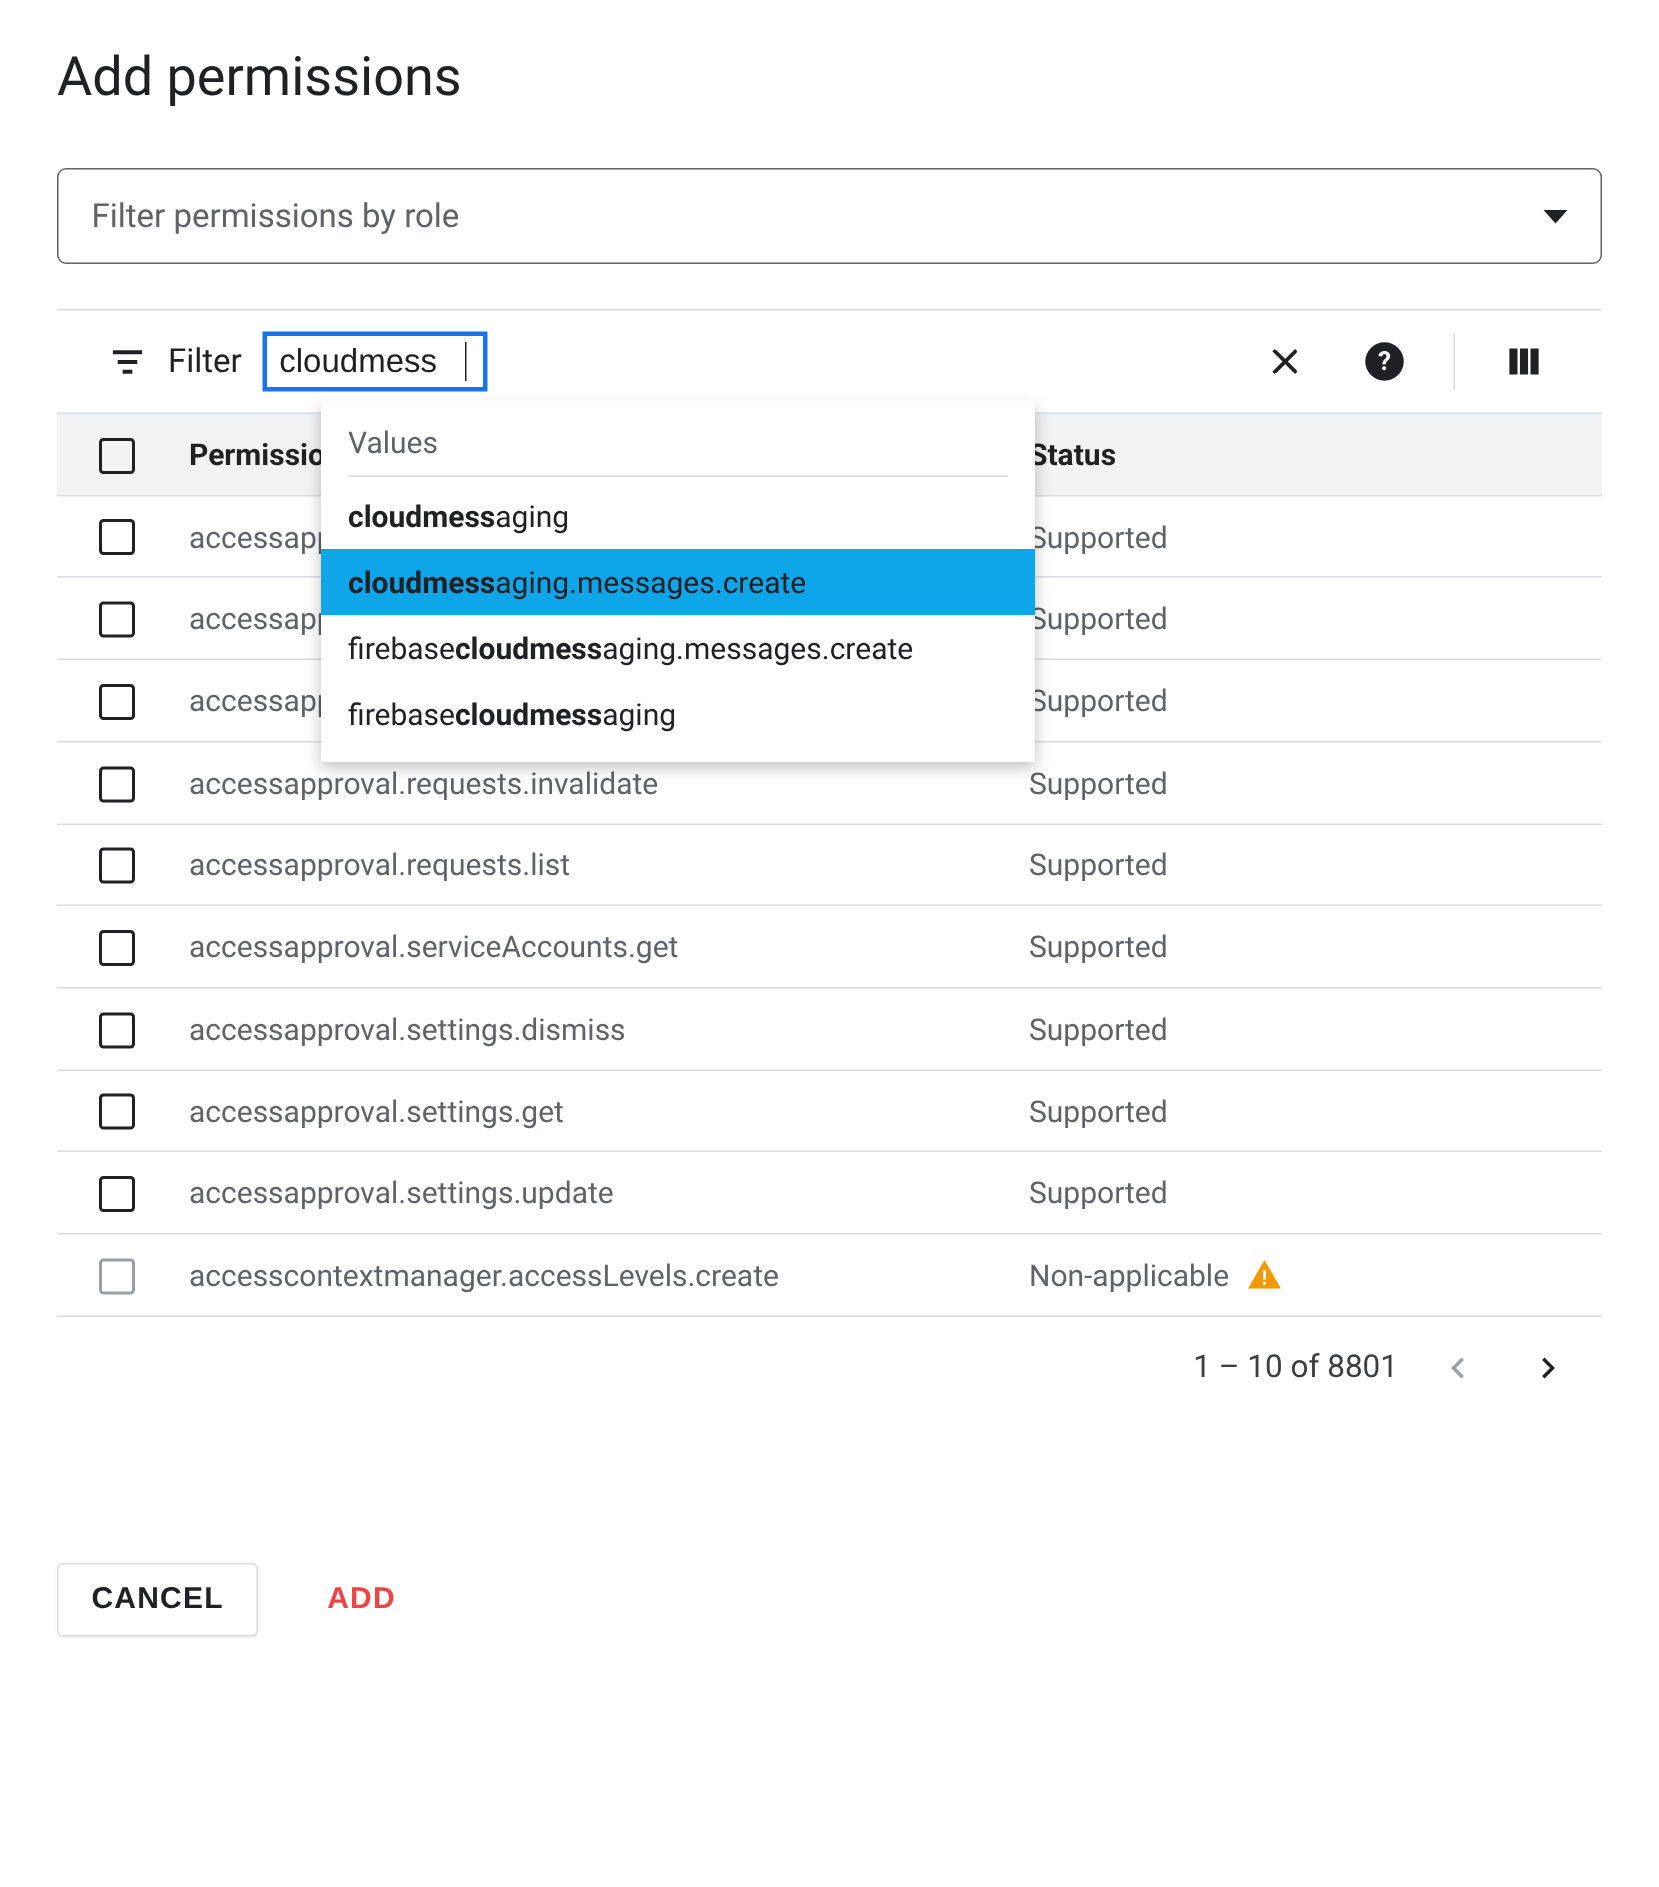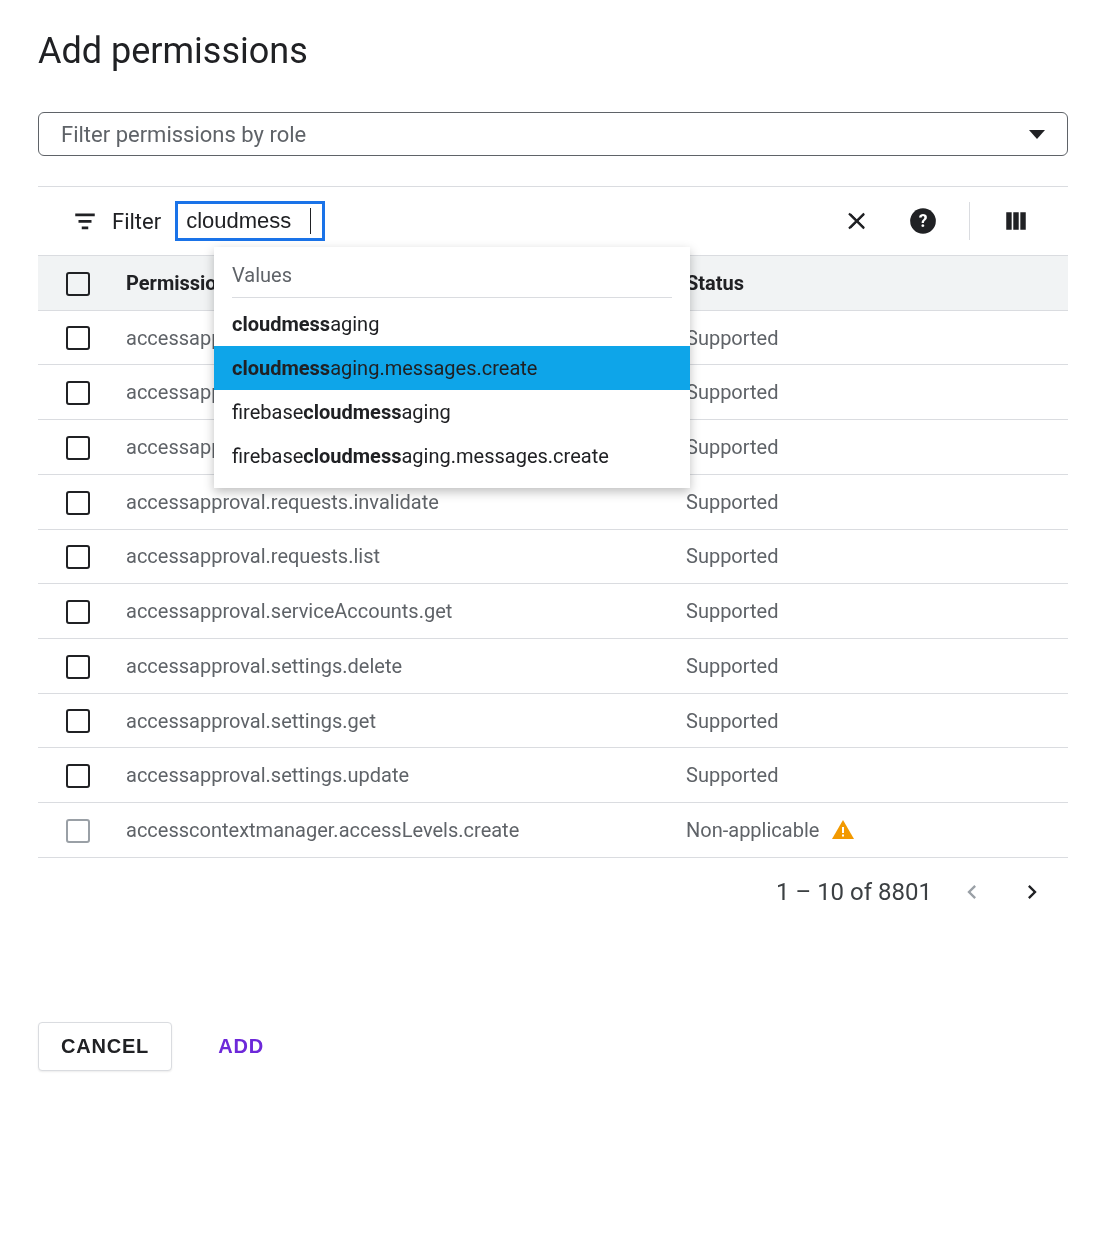--- a/index.html
+++ b/index.html
@@ -13,21 +13,21 @@
   }
   h1.page-title {
     font-size: 36px;
     font-weight: 400;
     margin: 0 0 40px 0;
     color: #202124;
   }
   .role-filter {
     border: 1px solid #5f6368;
     border-radius: 6px;
-    height: 44px;
+    height: 64px;
     display: flex;
     align-items: center;
     justify-content: space-between;
     padding: 0 22px;
     margin-bottom: 30px;
     cursor: pointer;
   }
   .role-filter-label {
     color: #5f6368;
     font-size: 22px;
@@ -144,21 +144,21 @@
   .status-cell { display:flex; align-items:center; gap:12px; }
   .warn-triangle svg { display:block; }
 
   
   .pagination {
     display:flex;
     align-items:center;
     justify-content:flex-end;
     gap: 20px;
     padding: 14px 16px 0 0;
-    font-size: 24px;
+    font-size: 21px;
     color:#3c4043;
   }
   .page-btn { width:40px;height:40px;display:flex;align-items:center;justify-content:center;cursor:pointer; }
 
   
   .actions {
     position: relative;
     margin-top: 110px;
     display:flex;
     gap: 24px;
@@ -173,21 +173,21 @@
     cursor:pointer;
     border: none;
     background: transparent;
   }
   .btn-cancel {
     color:#202124;
     border: 1px solid #dadce0;
     box-shadow: 0 1px 2px rgba(0,0,0,0.08);
     background:#fff;
   }
-  .btn-add { color:#6d28d9; cursor:default; }
+  .btn-add { color:#ef4444; cursor:default; }
 </style>
 </head>
 <body>
 
 <h1 class="page-title">Add permissions</h1>
 
 <div class="role-filter">
   <span class="role-filter-label">Filter permissions by role</span>
   <span class="caret-down"></span>
 </div>
@@ -228,22 +228,22 @@
         </svg>
     </span>
   </div>
 
   <div class="suggestions">
     <div class="suggestions-title">Values</div>
     <div class="sugg-divider"></div>
     <div id="suggestion-list">
         <div class="suggestion-item"><span class="match">cloudmess</span>aging</div>
         <div class="suggestion-item highlighted"><span class="match">cloudmess</span>aging.messages.create</div>
+        <div class="suggestion-item">firebase<span class="match">cloudmess</span>aging.messages.create</div>
         <div class="suggestion-item">firebase<span class="match">cloudmess</span>aging</div>
-        <div class="suggestion-item">firebase<span class="match">cloudmess</span>aging.messages.create</div>
       </div>
   </div>
 </div>
 
 <div class="table-wrap">
   <table>
     <thead>
       <tr>
         <th class="col-check"><span class="chk"></span></th>
         <th class="col-perm">Permission</th>
@@ -300,21 +300,21 @@
           <td class="col-check"><span class="chk"></span></td>
           <td class="col-perm">accessapproval.serviceAccounts.get</td>
           <td class="col-status">
             <div class="status-cell">
               <span>Supported</span>
             </div>
           </td>
         </tr>
         <tr>
           <td class="col-check"><span class="chk"></span></td>
-          <td class="col-perm">accessapproval.settings.delete</td>
+          <td class="col-perm">accessapproval.settings.dismiss</td>
           <td class="col-status">
             <div class="status-cell">
               <span>Supported</span>
             </div>
           </td>
         </tr>
         <tr>
           <td class="col-check"><span class="chk"></span></td>
           <td class="col-perm">accessapproval.settings.get</td>
           <td class="col-status">

